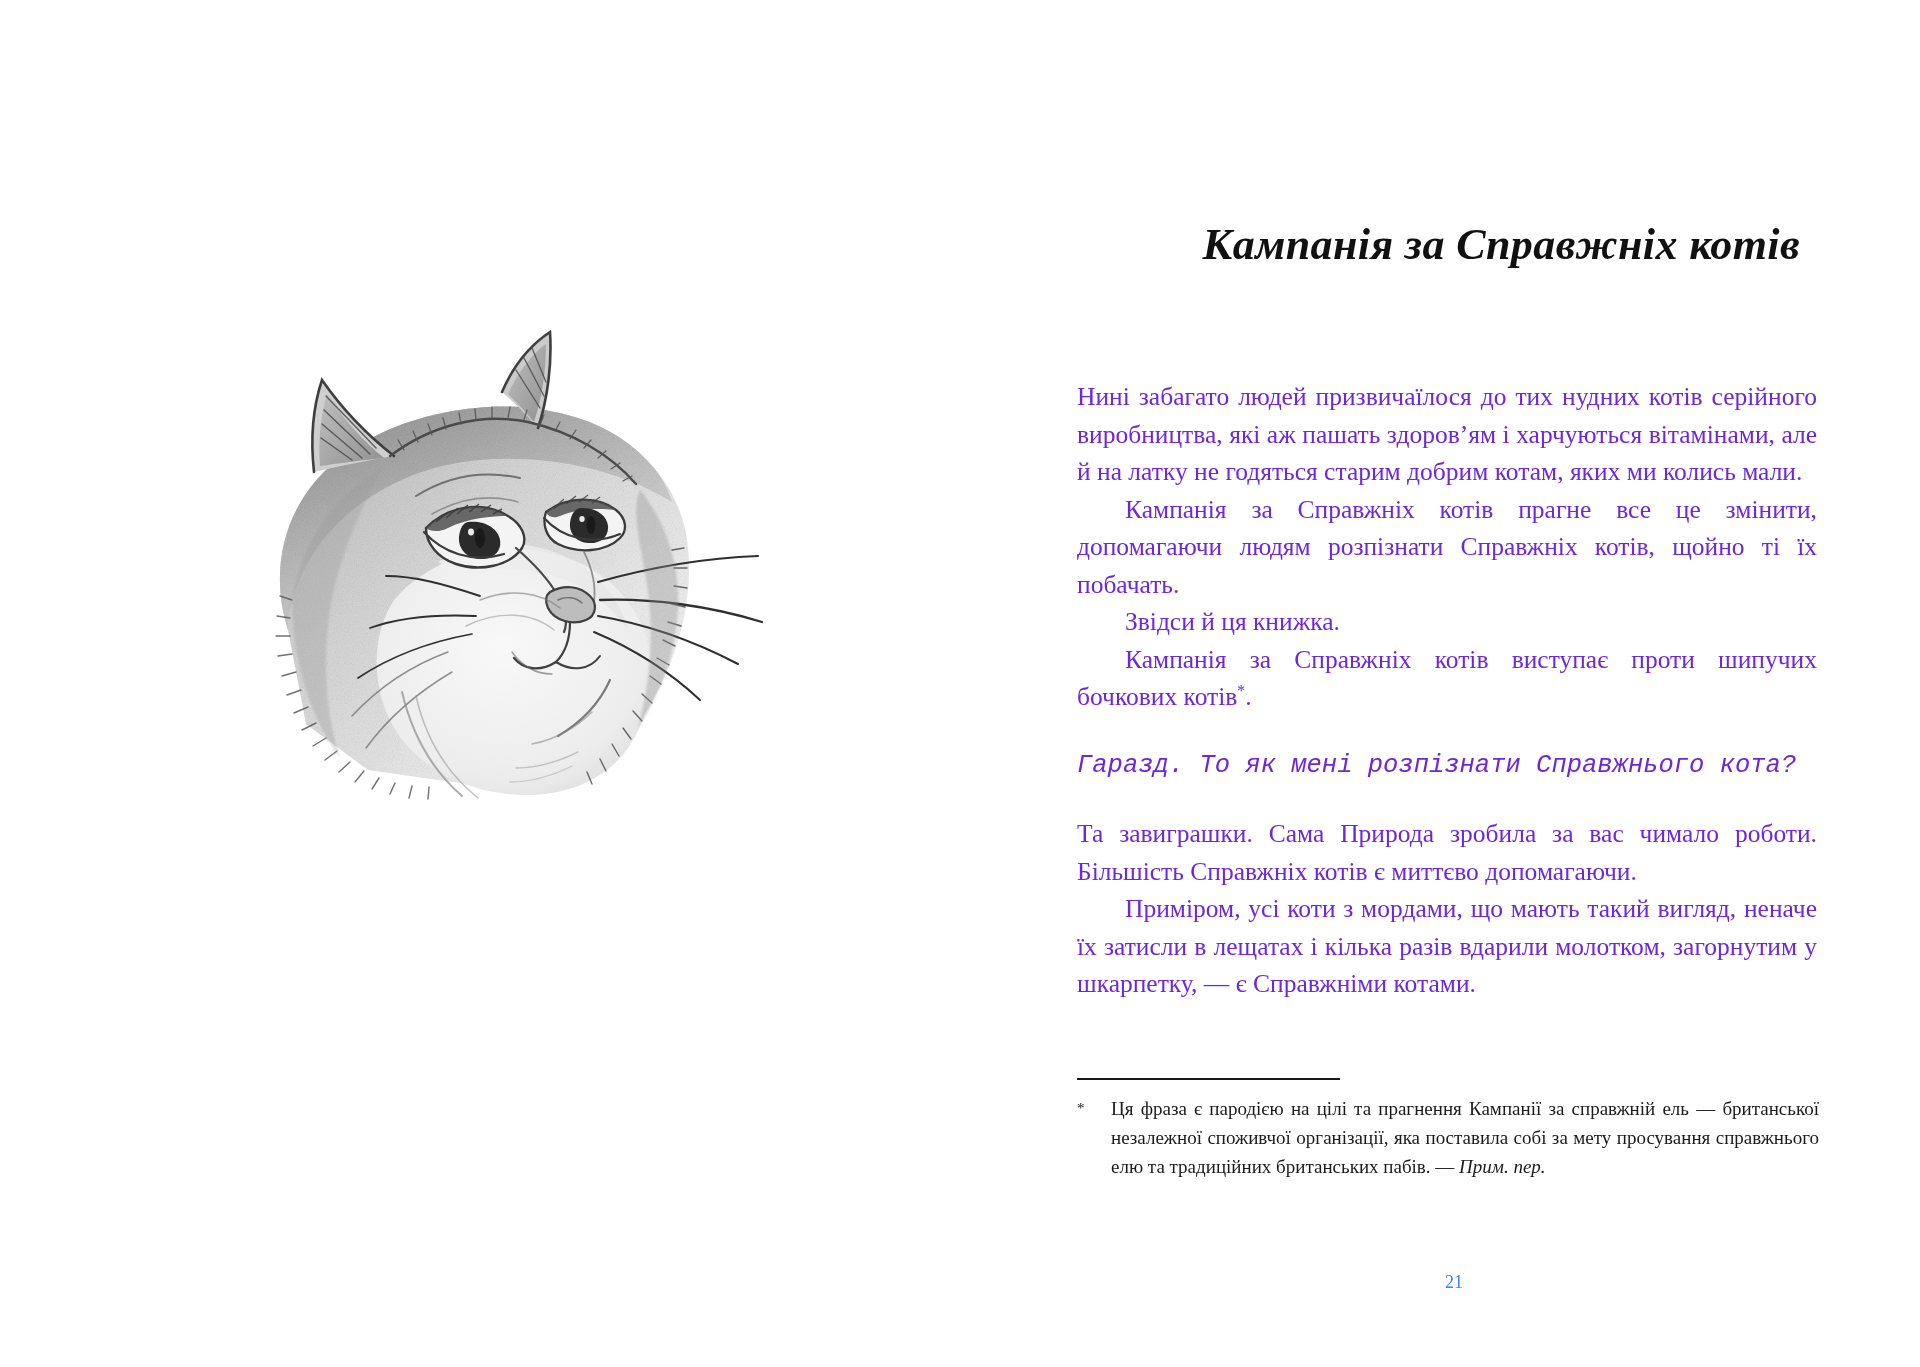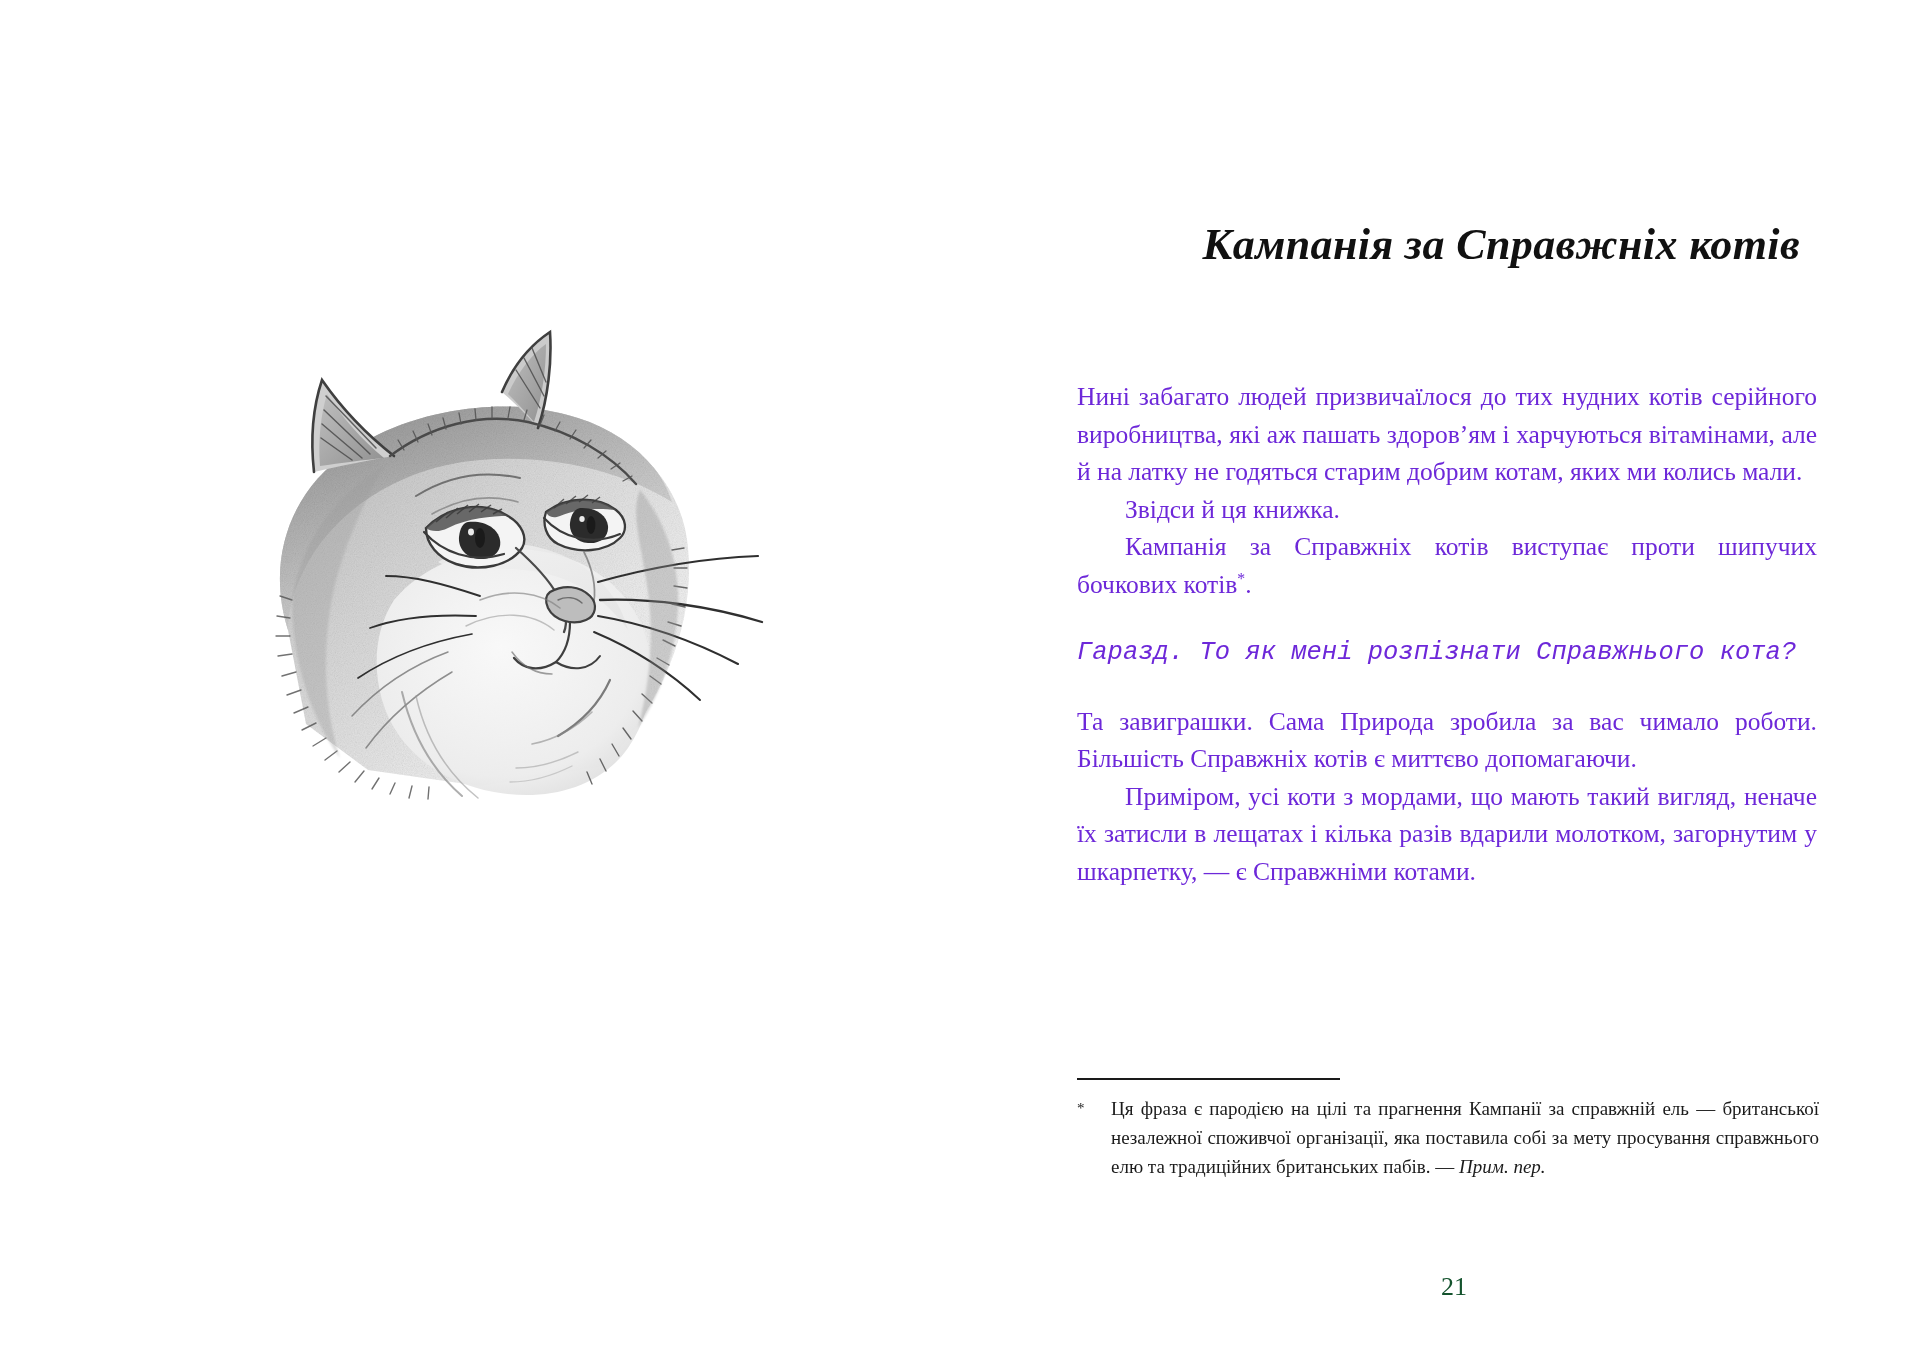--- a/index.html
+++ b/index.html
@@ -127,22 +127,22 @@
     text-align: justify;
   }
   .footnote-text i { font-style: italic; }
 
   .page-number {
     position: absolute;
     left: 0;
     right: 0;
     top: 1272px;
     text-align: center;
-    font-size: 26px;
-    color: #14532d;
+    font-size: 18px;
+    color: #3b82f6;
   }
   .page-number-inner { margin-left: 28px; }
 </style>
 </head>
 <body>
 
 <div class="spread">
 
   <div class="page-left">
 
@@ -372,20 +372,21 @@
     </div>
 
   </div>
 
   <div class="page-right">
 
     <h1 class="chapter-title">Кампанія за Справжніх котів</h1>
 
     <div class="textblock">
       <p>Нині забагато людей призвичаїлося до тих нудних котів серійного виробництва, які аж пашать здоров’ям і харчуються вітамінами, але й на латку не годяться старим добрим котам, яких ми колись мали.</p>
+      <p class="indent">Кампанія за Справжніх котів прагне все це змінити, допомагаючи людям розпізнати Справжніх котів, щойно ті їх побачать.</p>
       <p class="indent">Звідси й ця книжка.</p>
       <p class="indent"><span>Кампанія за Справжніх котів виступає проти шипучих бочкових котів</span><sup class="fn-ref">*</sup><span>.</span></p>
       <p class="qa">Гаразд. То як мені розпізнати Справжнього кота?</p>
       <p>Та завиграшки. Сама Природа зробила за вас чимало роботи. Більшість Справжніх котів є миттєво допомагаючи.</p>
       <p class="indent">Приміром, усі коти з мордами, що мають такий вигляд, неначе їх затисли в лещатах і кілька разів вдарили молотком, загорнутим у шкарпетку, — є Справжніми котами.</p>
     </div>
 
     <div class="footnote">
       <div class="footnote-rule"></div>
       <div class="footnote-body">

